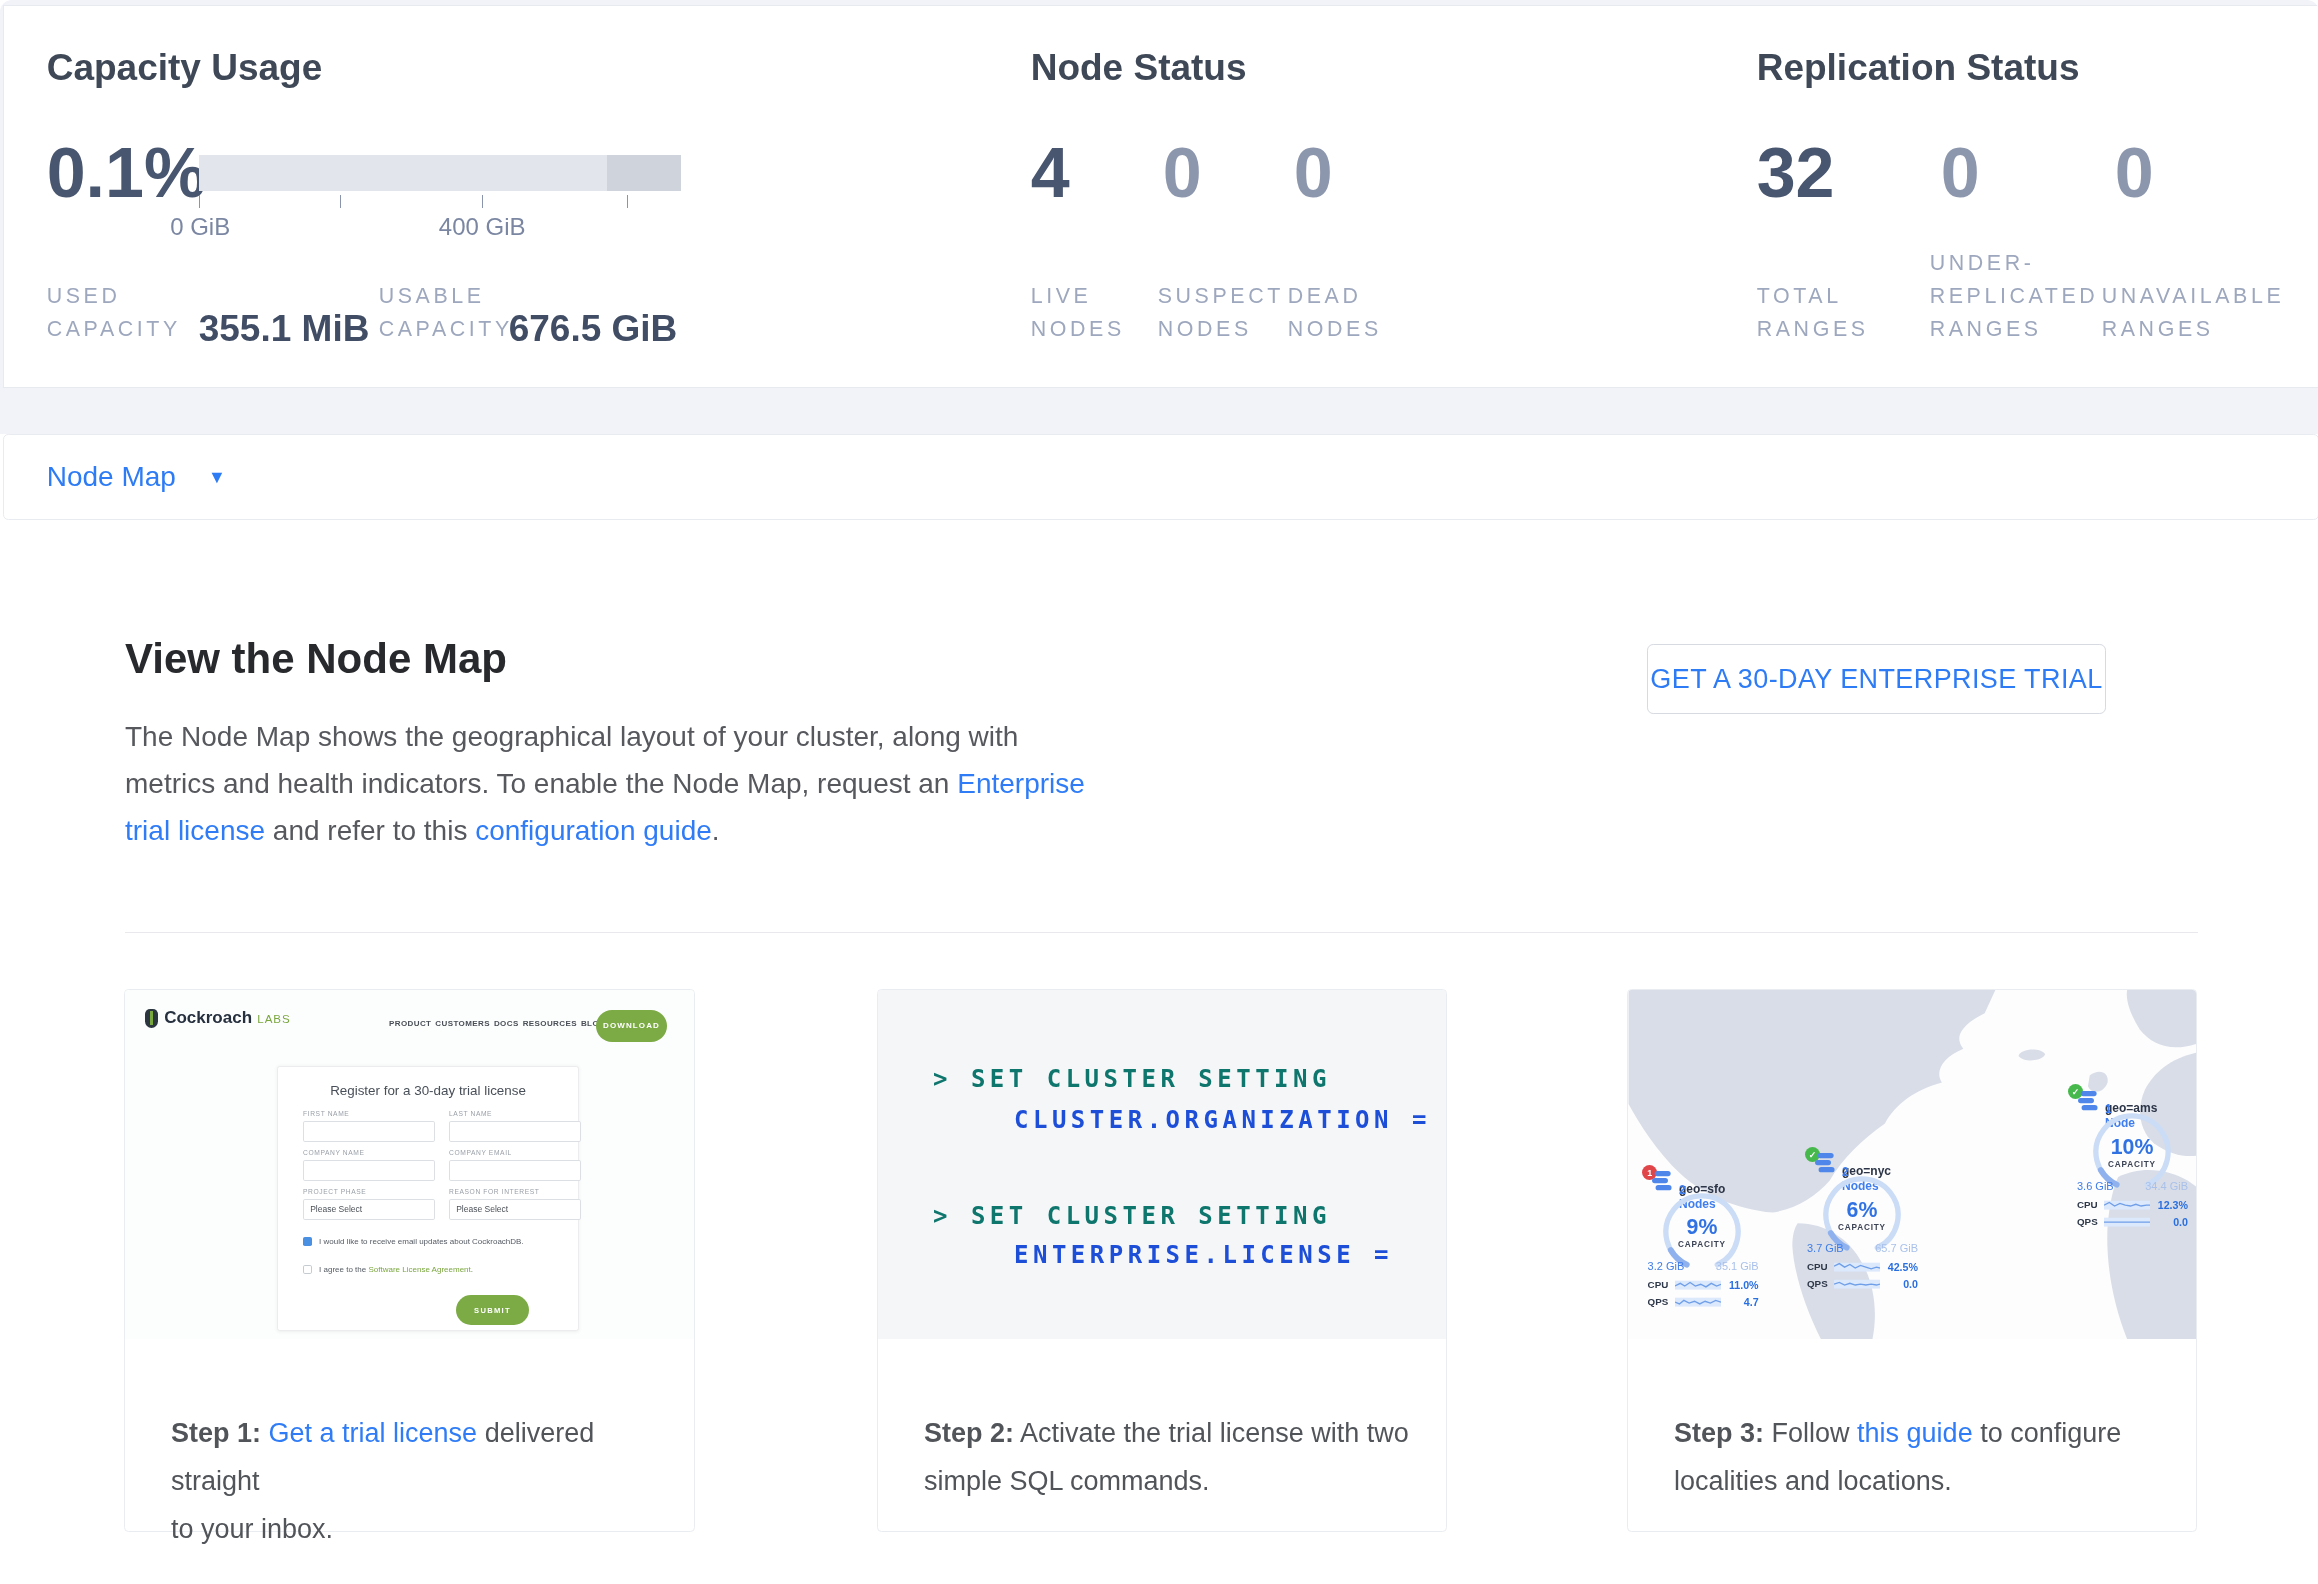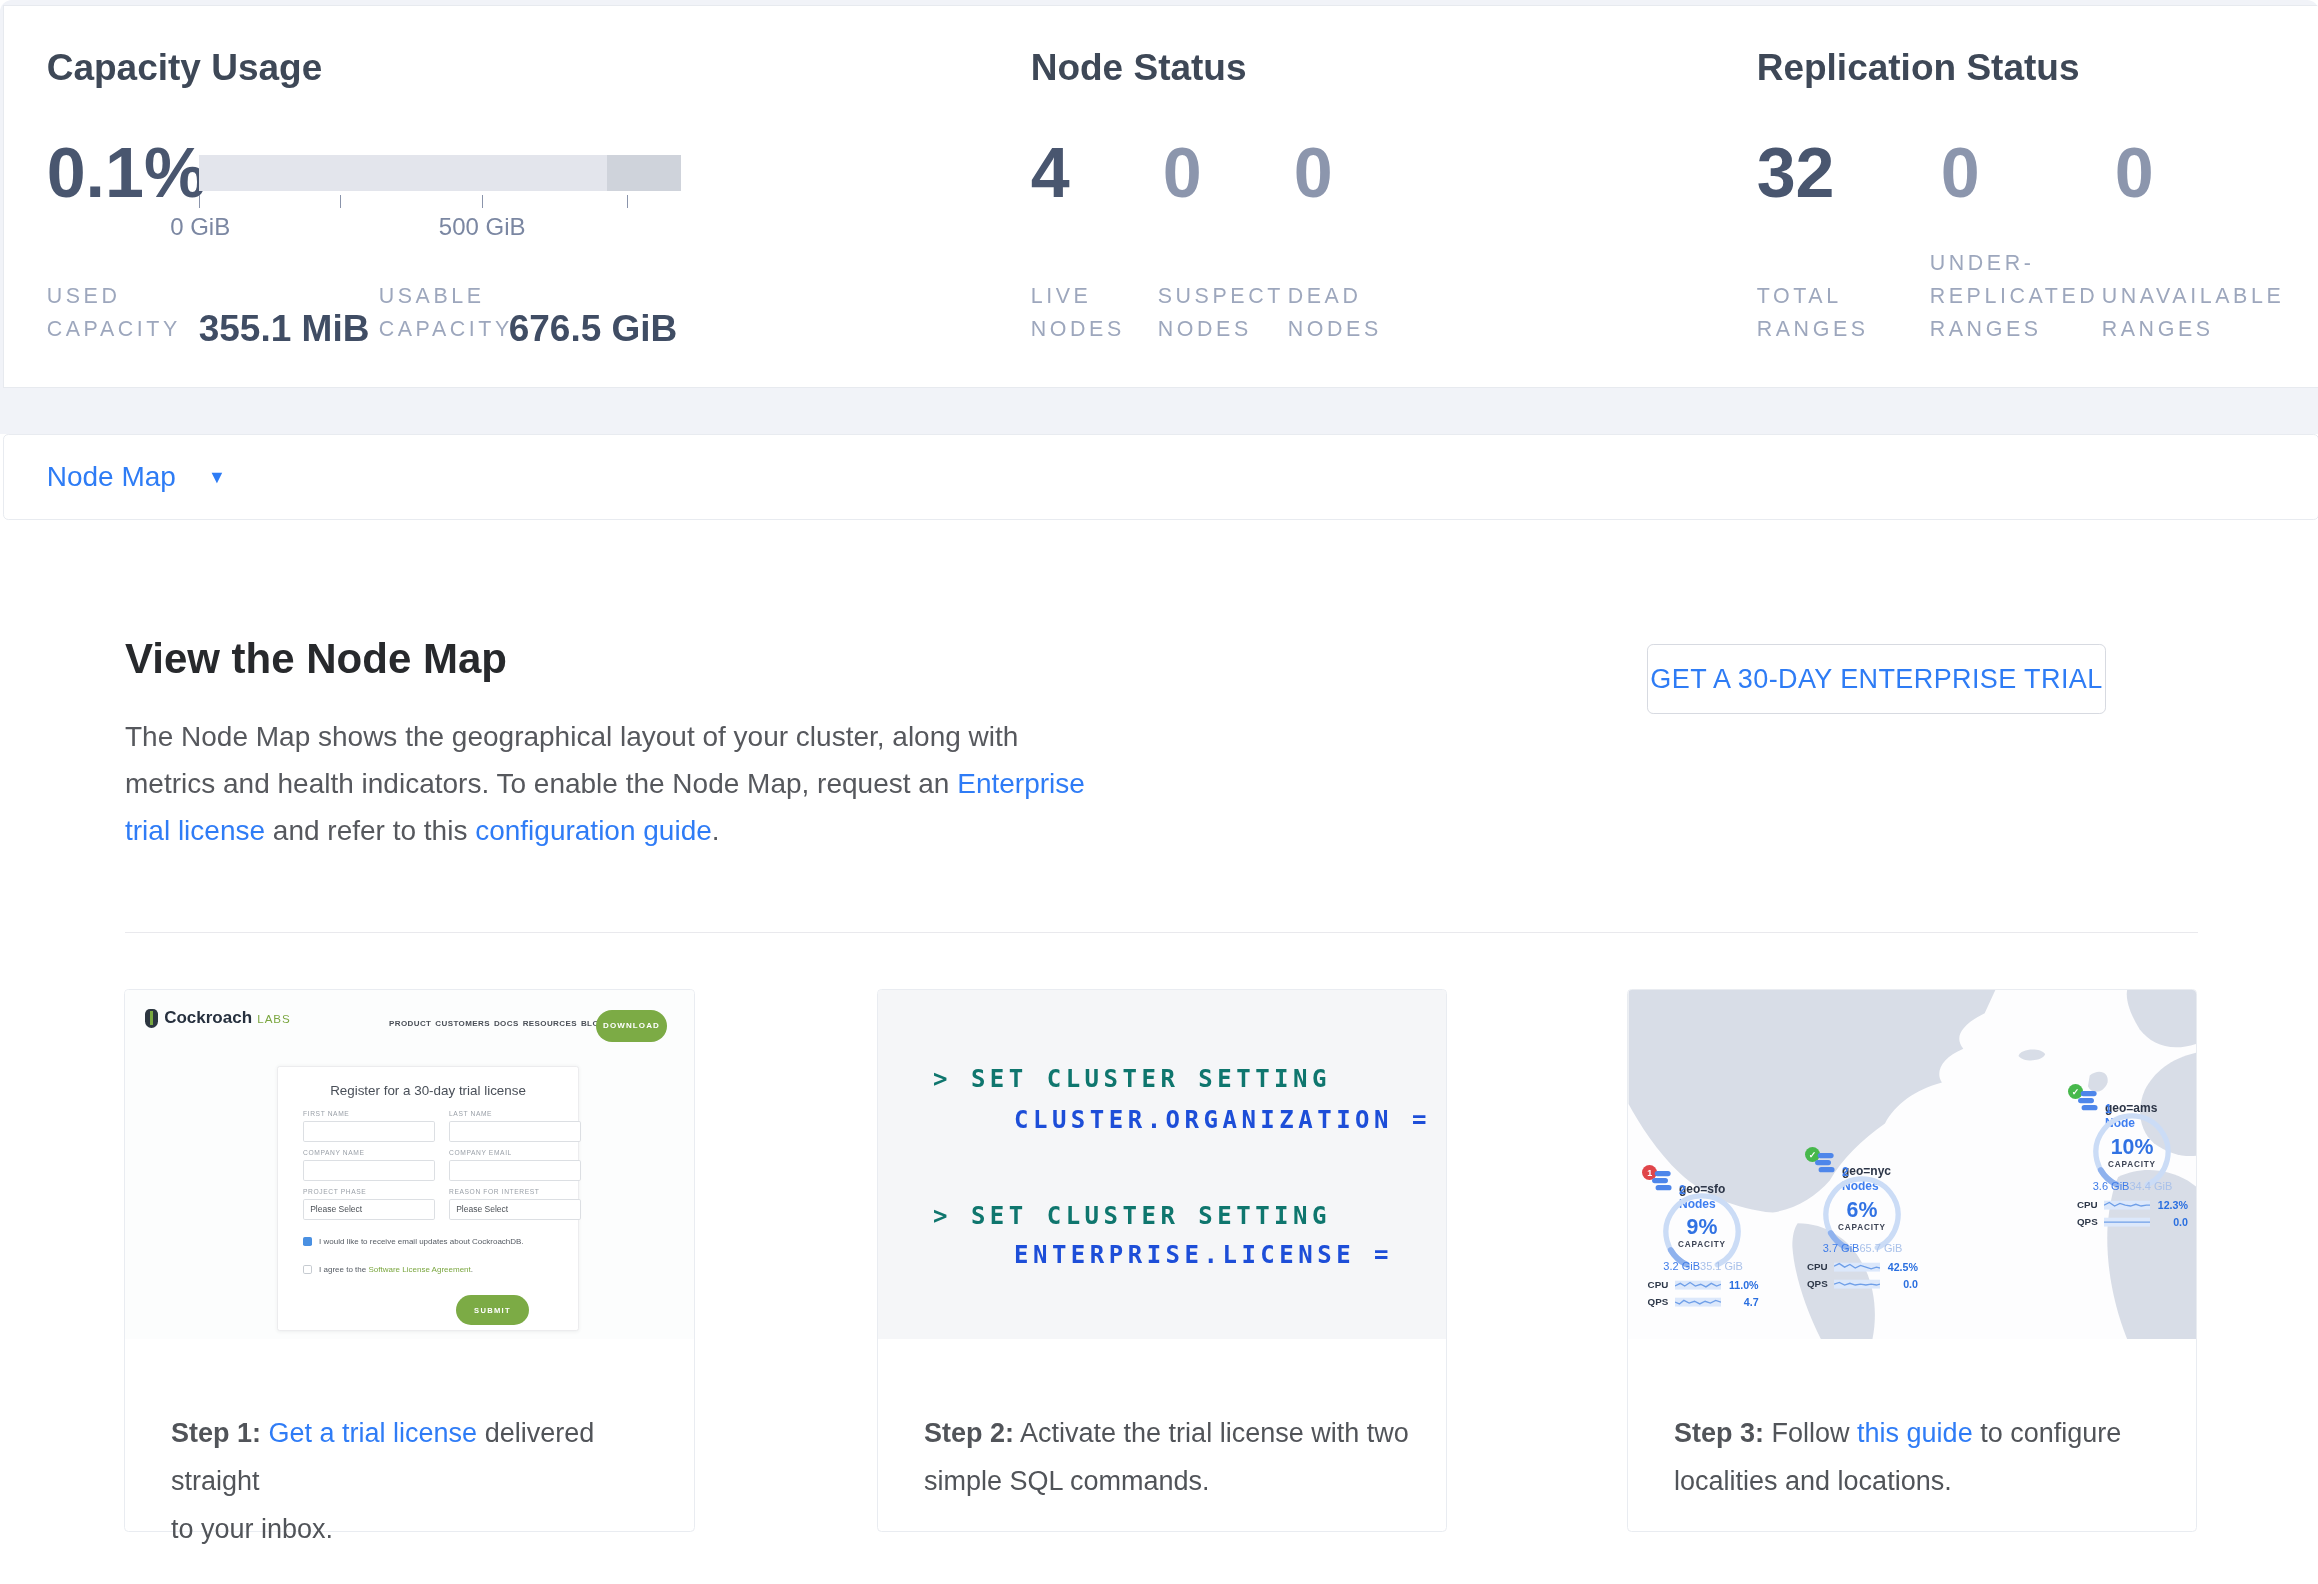--- a/index.html
+++ b/index.html
@@ -93,21 +93,21 @@
   .loc-badge { position:absolute; width:15px; height:15px; border-radius:50%; color:#fff;
                font-size:9px; font-weight:bold; display:flex; align-items:center; justify-content:center; }
   .loc-badge.ok { background:#47b84c; }
   .loc-badge.error { background:#e0454a; }
   .loc-dbicon { position:absolute; }
   .loc-name { position:absolute; font-size:12px; font-weight:bold; color:#2c3547;margin-top:15px; }
   .loc-nodes { position:absolute; font-size:12px; font-weight:bold; color:#3e7ef0; }
   .loc-ring { position:absolute; width:82px; height:82px; }
   .ring-pct { font-size:26px; font-weight:bold; fill:#3172e3; }
   .ring-cap { font-size:10px; font-weight:bold; fill:#3c4354; letter-spacing:1px; }
-  .loc-gib { position:absolute; width:111px; display:flex; justify-content:center; font-size:11px; }
+  .loc-gib { position:absolute; width:111px; display:flex; justify-content:space-between; font-size:11px; }
   .gib-used { color:#3f7ce8; }
   .gib-total { color:#a9c1ea; }
   .loc-metric { position:absolute; width:111px; display:flex; align-items:center; }
   .metric-label { font-size:9.8px; font-weight:bold; color:#2d3748; width:27px; }
   .metric-spark { flex:none; }
   .metric-value { font-size:10.7px; font-weight:bold; color:#2a6fe0; margin-left:auto; }
 </style>
 </head>
 <body>
 
@@ -119,21 +119,21 @@
       <div class="panel-title" style="left:43px">Capacity Usage</div>
       <div class="big-val" style="left:43px">0.1%</div>
       <div class="cap-bar">
         <div class="cap-bar-dark"></div>
       </div>
       <div class="tick" style="left:195px"></div>
       <div class="tick" style="left:336px"></div>
       <div class="tick" style="left:478px"></div>
       <div class="tick" style="left:623px"></div>
       <div class="tick-label" style="left:134px">0 GiB</div>
-      <div class="tick-label" style="left:416px">500 GiB</div>
+      <div class="tick-label" style="left:416px">400 GiB</div>
       <div class="stat-label pre" style="left:43px">USED
 CAPACITY</div>
       <div class="stat-value" style="left:195px">355.1 MiB</div>
       <div class="stat-label pre" style="left:375px">USABLE
 CAPACITY</div>
       <div class="stat-value" style="left:505px">676.5 GiB</div>
 
       <div class="panel-title" style="left:1027px">Node Status</div>
       <div class="big-val" style="left:1027px">4</div>
       <div class="big-val muted" style="left:1159px">0</div>

